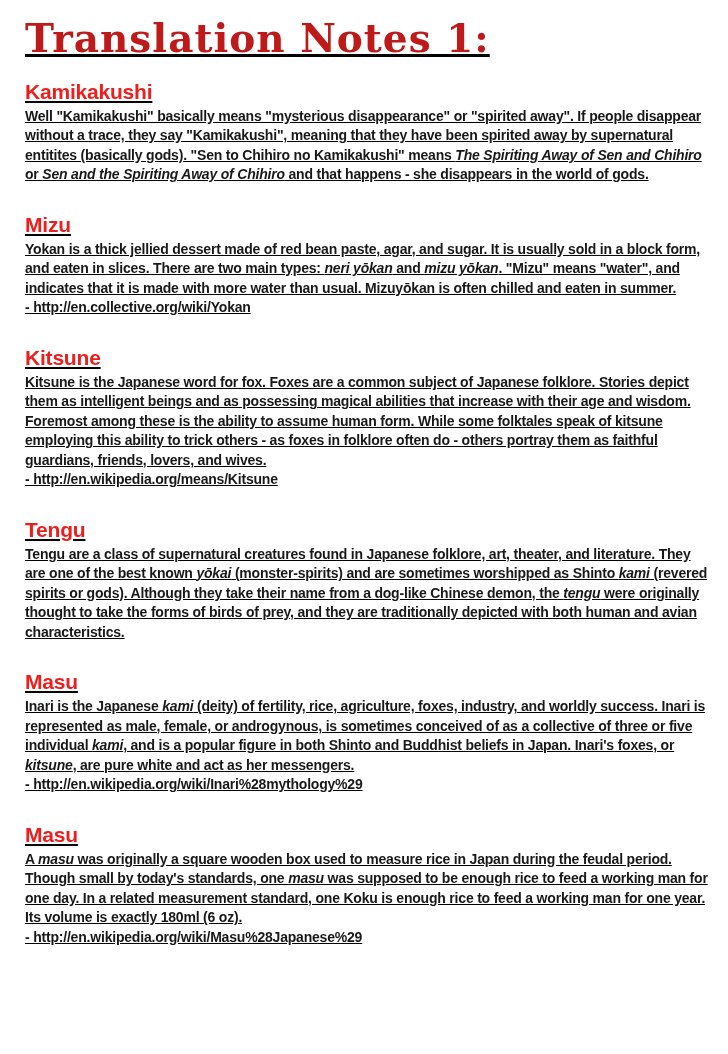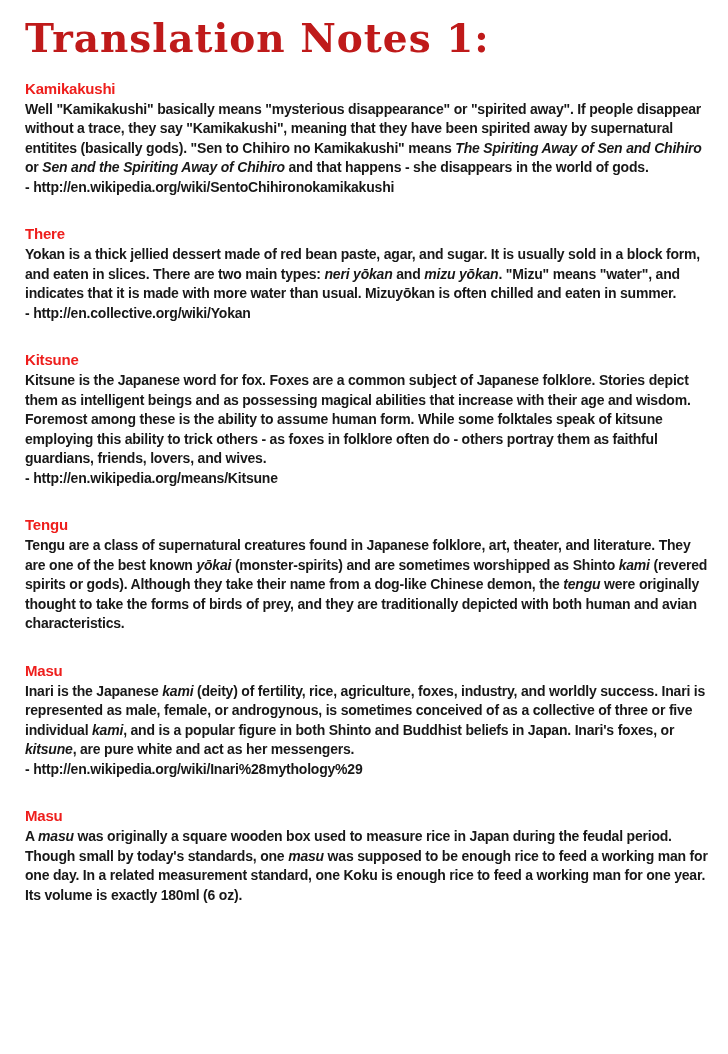--- a/index.html
+++ b/index.html
@@ -12,36 +12,37 @@
   html,body{margin:0;padding:0;}
   body{
     width:728px;
     height:1054px;
     background:var(--page-bg);
     overflow:hidden;
     font-family:"Liberation Sans", sans-serif;
   }
   .page{
     padding:14px 18px 0 25px;
+    text-decoration:underline;
   }
   .page-title{
     font-family:"DejaVu Serif", serif;
     font-weight:bold;
     font-size:39px;
     line-height:1.25;
     color:var(--title-red);
     letter-spacing:1px;
     margin:0 0 17px 0;
   }
   .note-section{
     margin:0 0 28px 0;
   }
   .note-heading{
     margin:0 0 3px 0;
-    font-size:15px;
+    font-size:21px;
     font-weight:bold;
     color:var(--header-red);
     letter-spacing:-0.2px;
   }
   .note-body{
     margin:0;
     font-size:14px;
     font-weight:bold;
     color:var(--text-black);
     line-height:19.5px;
@@ -61,25 +62,24 @@
 </style>
 </head>
 <body>
 
 <div class="page">
   <h1 class="page-title">Translation Notes 1:</h1>
   <div>
   <section class="note-section">
     <h2 class="note-heading">Kamikakushi</h2>
     <p class="note-body"><span>Well "Kamikakushi" basically means "mysterious disappearance" or "spirited away". If people disappear without a trace, they say "Kamikakushi", meaning that they have been spirited away by supernatural entitites (basically gods). "Sen to Chihiro no Kamikakushi" means </span><span class="it">The Spiriting Away of Sen and Chihiro</span><span> or </span><span class="it">Sen and the Spiriting Away of Chihiro</span><span> and that happens - she disappears in the world of gods.</span></p>
-    <p class="note-link">- http://en.wikipedia.org/wiki/SentoChihironokamikakushi</p>
   </section>
 
   <section class="note-section">
-    <h2 class="note-heading">There</h2>
+    <h2 class="note-heading">Mizu</h2>
     <p class="note-body"><span>Yokan is a thick jellied dessert made of red bean paste, agar, and sugar. It is usually sold in a block form, and eaten in slices. There are two main types: </span><span class="it">neri yōkan</span><span> and </span><span class="it">mizu yōkan</span><span>. "Mizu" means "water", and indicates that it is made with more water than usual. Mizuyōkan is often chilled and eaten in summer.</span></p>
     <p class="note-link">- http://en.collective.org/wiki/Yokan</p>
   </section>
 
   <section class="note-section">
     <h2 class="note-heading">Kitsune</h2>
     <p class="note-body"><span>Kitsune is the Japanese word for fox. Foxes are a common subject of Japanese folklore. Stories depict them as intelligent beings and as possessing magical abilities that increase with their age and wisdom. Foremost among these is the ability to assume human form. While some folktales speak of kitsune employing this ability to trick others - as foxes in folklore often do - others portray them as faithful guardians, friends, lovers, and wives.</span></p>
     <p class="note-link">- http://en.wikipedia.org/means/Kitsune</p>
   </section>
 
@@ -90,15 +90,16 @@
 
   <section class="note-section">
     <h2 class="note-heading">Masu</h2>
     <p class="note-body"><span>Inari is the Japanese </span><span class="it">kami</span><span> (deity) of fertility, rice, agriculture, foxes, industry, and worldly success. Inari is represented as male, female, or androgynous, is sometimes conceived of as a collective of three or five individual </span><span class="it">kami</span><span>, and is a popular figure in both Shinto and Buddhist beliefs in Japan. Inari's foxes, or </span><span class="it">kitsune</span><span>, are pure white and act as her messengers.</span></p>
     <p class="note-link">- http://en.wikipedia.org/wiki/Inari%28mythology%29</p>
   </section>
 
   <section class="note-section">
     <h2 class="note-heading">Masu</h2>
     <p class="note-body"><span>A </span><span class="it">masu</span><span> was originally a square wooden box used to measure rice in Japan during the feudal period. Though small by today's standards, one </span><span class="it">masu</span><span> was supposed to be enough rice to feed a working man for one day. In a related measurement standard, one Koku is enough rice to feed a working man for one year. Its volume is exactly 180ml (6 oz).</span></p>
+    <p class="note-link">- http://en.wikipedia.org/wiki/Masu%28Japanese%29</p>
   </section>
 </div>
 </div>
 
 </body></html>

